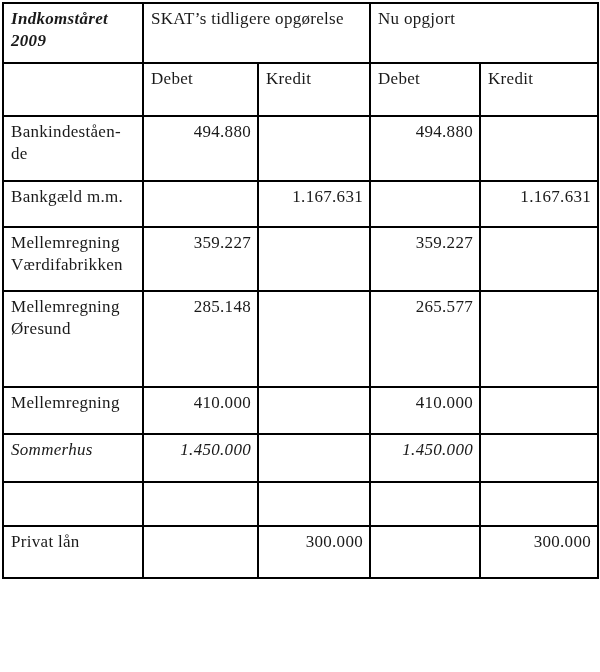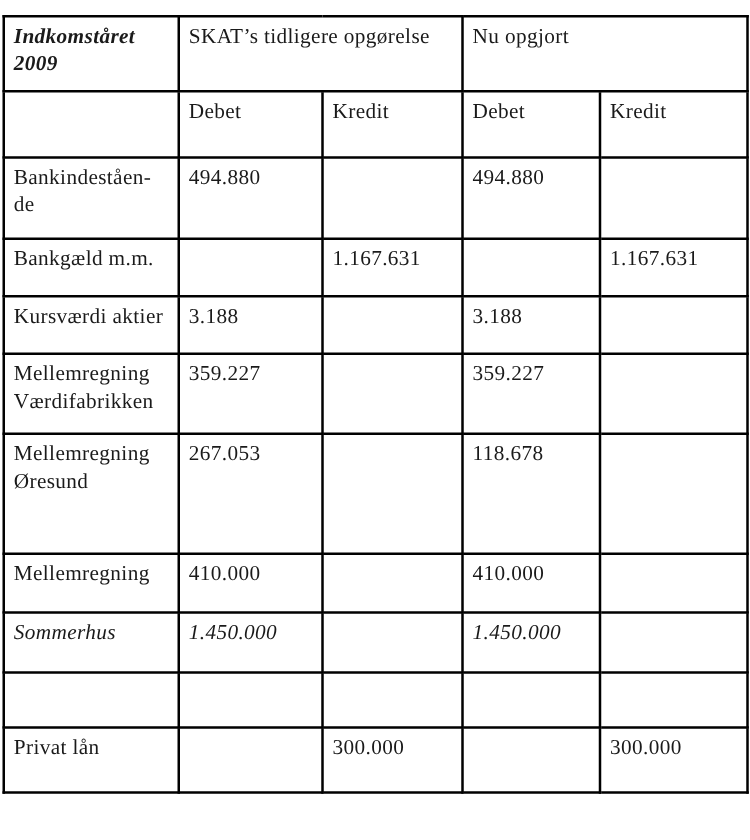--- a/index.html
+++ b/index.html
@@ -14,21 +14,21 @@
     position: relative;
     width: 600px;
     height: 672px;
     background: #ffffff;
     font-family: "Liberation Serif", "DejaVu Serif", serif;
     color: #1a1a1a;
   }
   table.doc-table {
     position: absolute;
     left: 2px;
-    top: 12px;
+    top: 2px;
     width: 595px;
     border-collapse: collapse;
     table-layout: fixed;
     font-size: 17px;
     letter-spacing: 0.3px;
     line-height: 22px;
   }
   table.doc-table td {
     border: 2px solid #000000;
     vertical-align: top;
@@ -38,21 +38,21 @@
   td.corner {
     font-weight: bold;
     font-style: italic;
     white-space: pre-line;
   }
   td.lbl {
     white-space: pre-line;
     margin-top: 43px;
   }
   td.num {
-    text-align: left;
+    text-align: right;
     padding-right: 7px;
     white-space: nowrap;
   }
   
   tr.rh1 { height: 60px; }
   tr.rh2 { height: 53px; padding-left: 21px; }
   tr.r0  { height: 65px; }
   tr.r1  { height: 46px; }
   tr.r2  { height: 46px; }
   tr.r3  { height: 64px; }
@@ -102,43 +102,36 @@
     </tr>
 
     <tr class="r1">
       <td class="lbl">Bankgæld m.m.</td>
       <td class="num"></td>
       <td class="num">1.167.631</td>
       <td class="num"></td>
       <td class="num">1.167.631</td>
     </tr>
 
-    <tr class="r2">
-      <td class="lbl">Kursværdi aktier</td>
-      <td class="num">3.188</td>
-      <td class="num"></td>
-      <td class="num">3.188</td>
-      <td class="num"></td>
-    </tr>
 
     <tr class="r3">
       <td class="lbl">Mellemregning
 Værdifabrikken</td>
       <td class="num">359.227</td>
       <td class="num"></td>
       <td class="num">359.227</td>
       <td class="num"></td>
     </tr>
 
     <tr class="r4">
       <td class="lbl">Mellemregning
 Øresund</td>
-      <td class="num">267.053</td>
+      <td class="num">285.148</td>
       <td class="num"></td>
-      <td class="num">118.678</td>
+      <td class="num">265.577</td>
       <td class="num"></td>
     </tr>
 
     <tr class="r5">
       <td class="lbl">Mellemregning</td>
       <td class="num">410.000</td>
       <td class="num"></td>
       <td class="num">410.000</td>
       <td class="num"></td>
     </tr>

